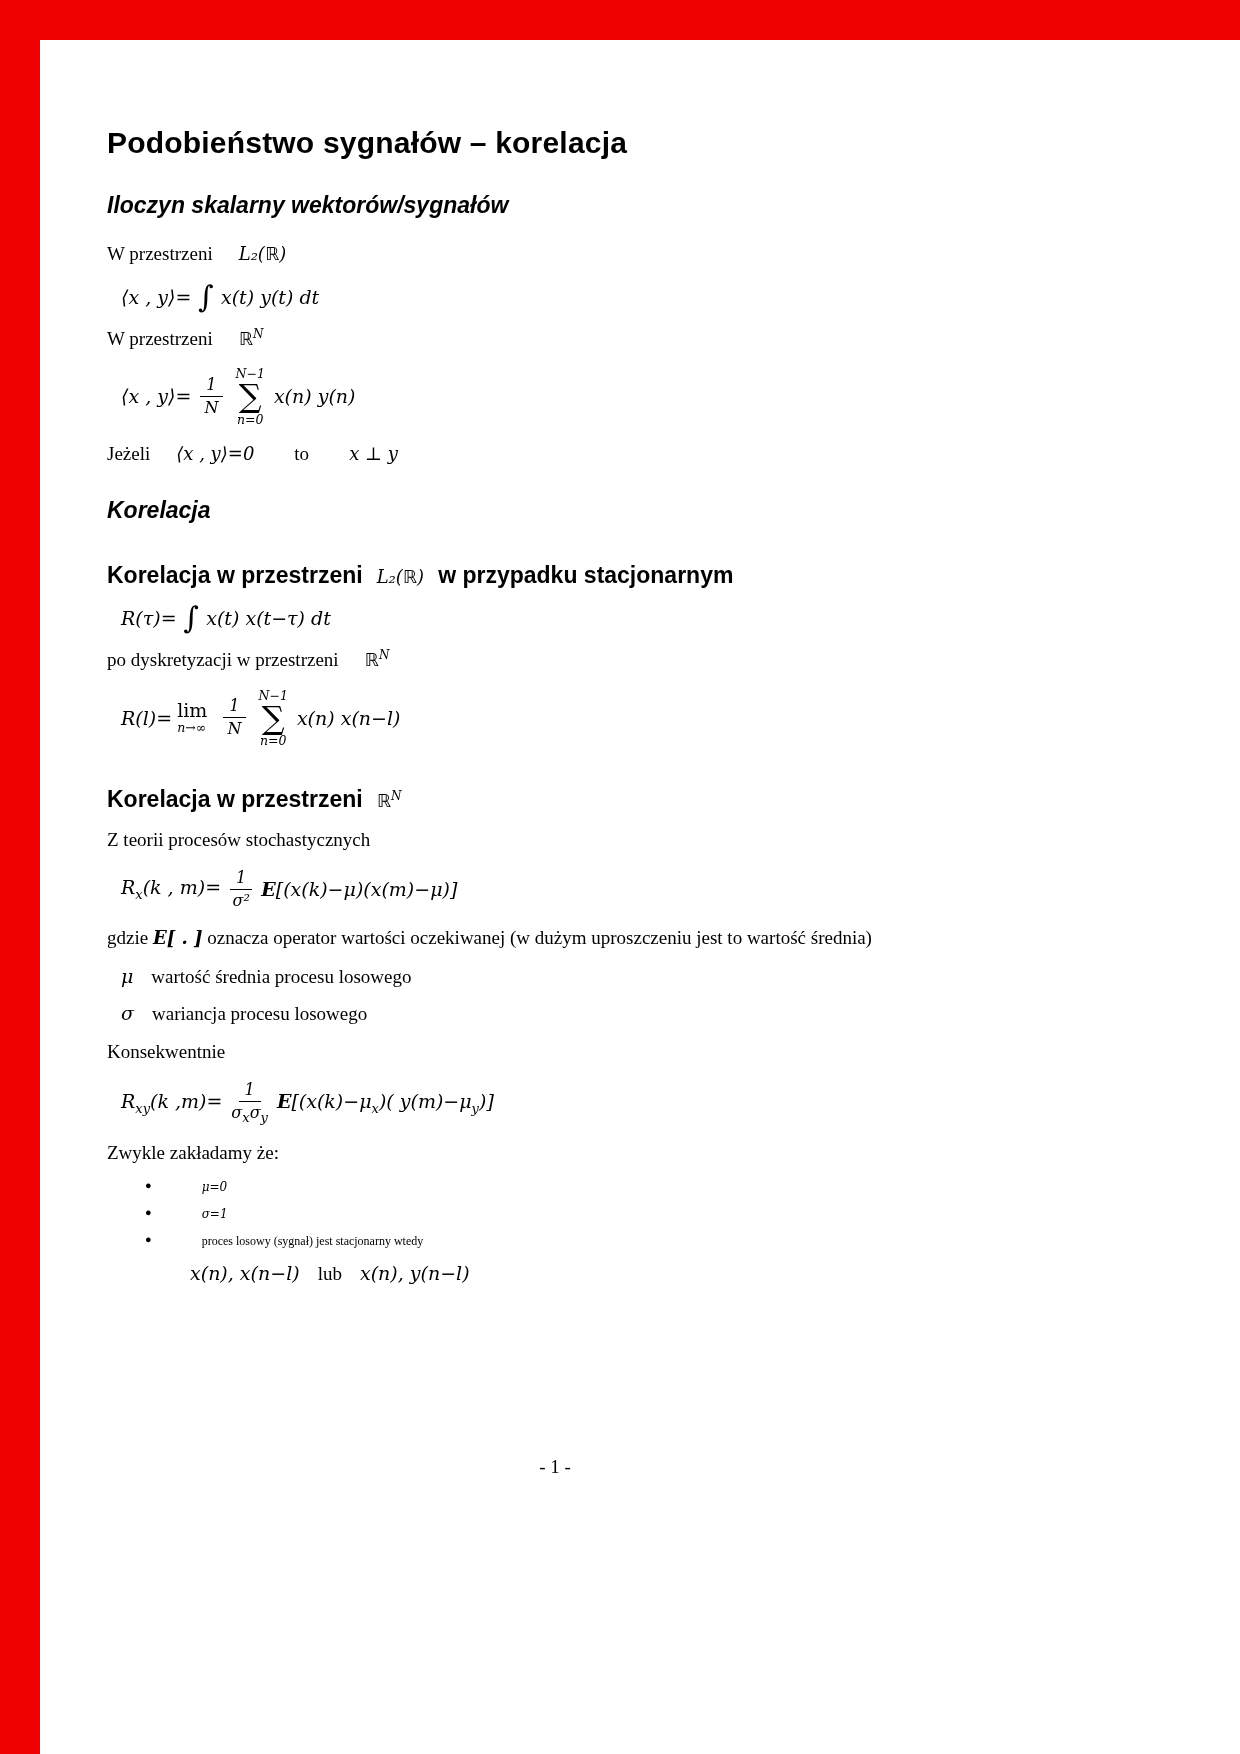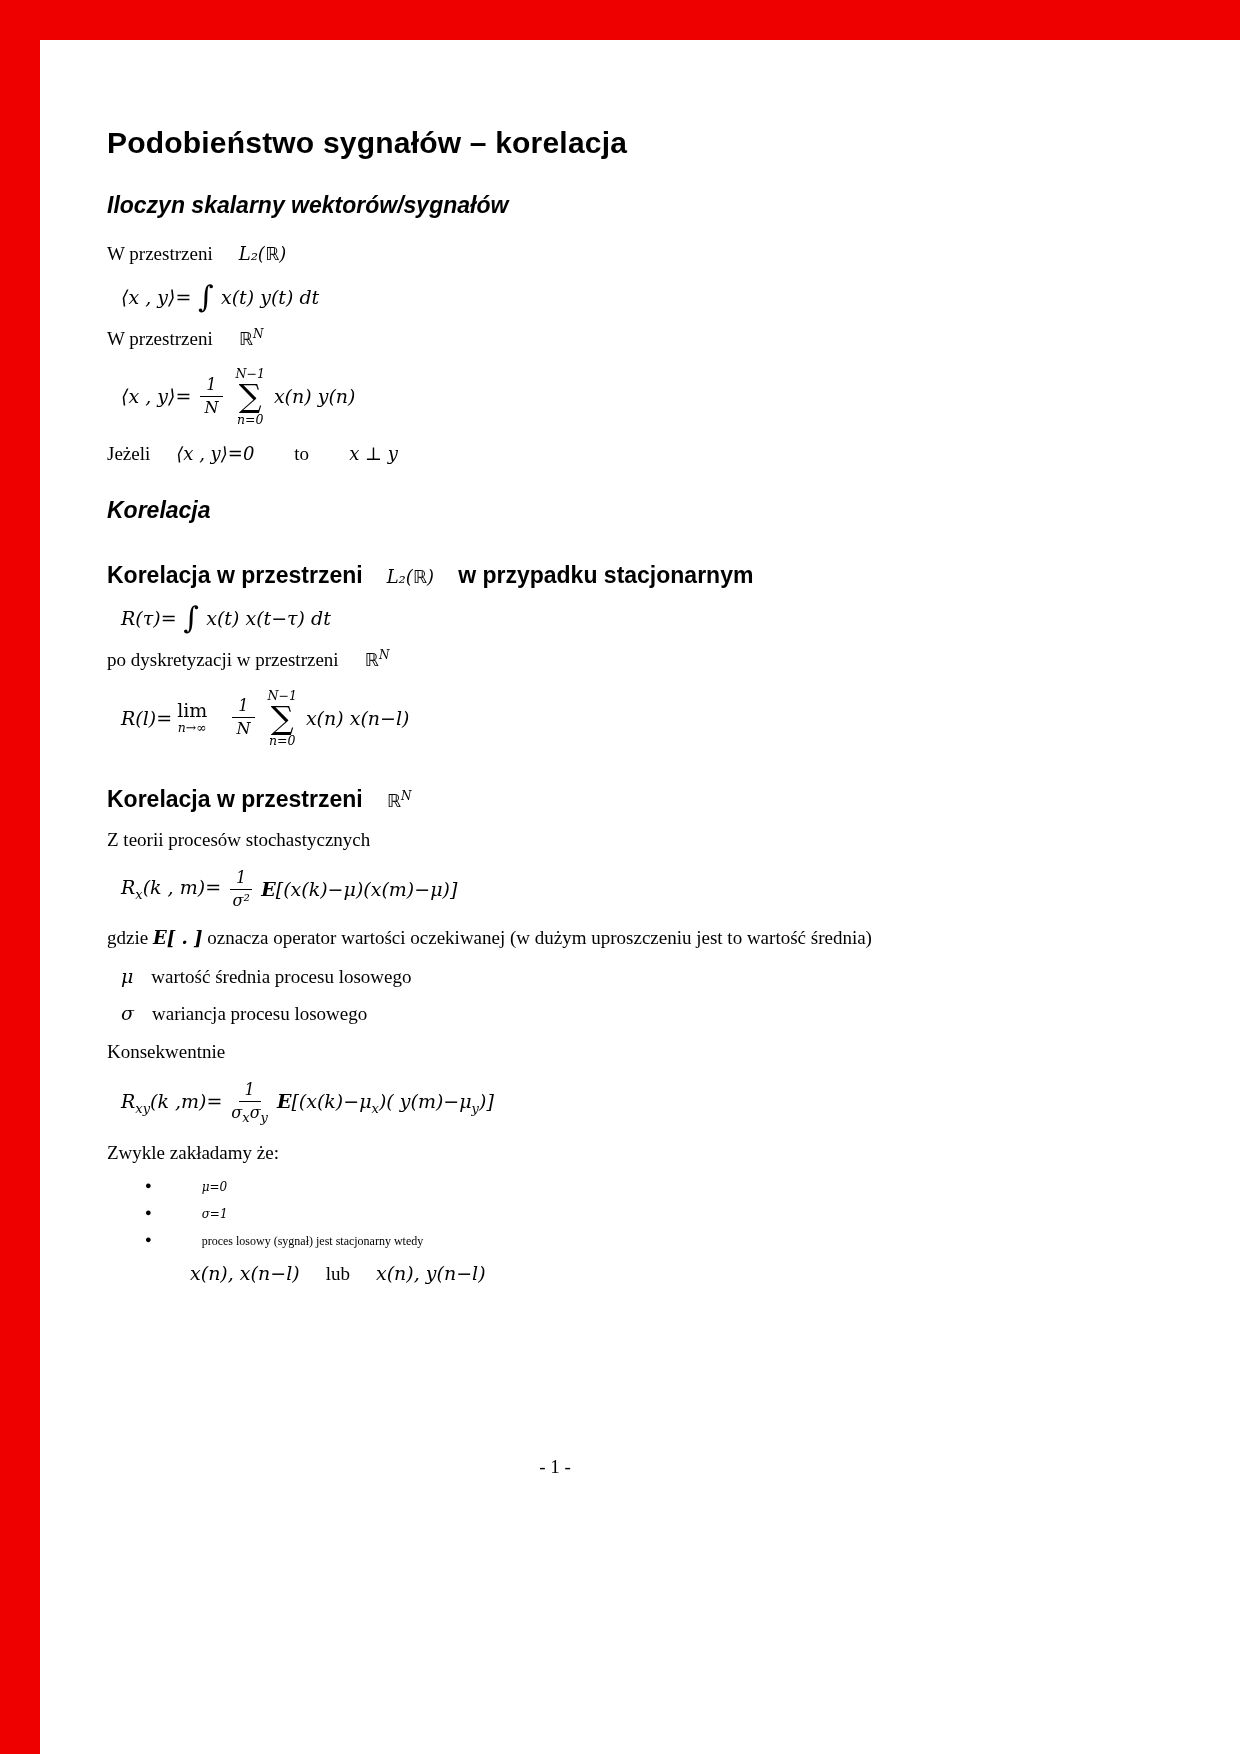--- a/index.html
+++ b/index.html
@@ -21,21 +21,21 @@
   }
   h2 {
     font-family:"Liberation Sans", sans-serif;
     font-size:23px; font-weight:bold; font-style:italic;
     margin:30px 0 22px 0;
   }
   h3 {
     font-family:"Liberation Sans", sans-serif;
     font-size:23px; font-weight:bold;
     margin:38px 0 14px 0;
-    display:flex; align-items:baseline; gap:24px;
+    display:flex; align-items:baseline; gap:14px;
   }
   .h-math {
     font-family:"DejaVu Serif","DejaVu Sans",serif;
     font-weight:normal; font-style:italic; font-size:18px;
   }
   .h-math .msup, .inline-math .msup { font-size:12px; vertical-align:super; font-style:italic; }
 
   p.text { font-size:19px; line-height:1.4; margin:8px 0; max-width:860px; }
   .mixed { display:flex; align-items:baseline; gap:26px; }
 
@@ -51,33 +51,33 @@
     font-style:italic; font-size:19px;
     margin:14px 0 14px 14px;
   }
   .int { font-size:30px; font-style:normal; line-height:1; margin:0 2px; }
   .frac { display:inline-flex; flex-direction:column; align-items:center; font-size:16px; margin:0 4px; line-height:1.25; }
   .frac .num { padding:0 6px 1px 6px; border-bottom:1.5px solid #000; }
   .frac .den { padding-top:1px; }
   .sum { display:inline-flex; flex-direction:column; align-items:center; margin:0 4px; line-height:1; }
   .sum-top,.sum-bot { font-size:12.5px; line-height:1.2; }
   .sum-sym { font-size:32px; font-style:normal; line-height:0.95; }
-  .lim { display:inline-flex; flex-direction:column; align-items:center; line-height:1; margin-right:16px; }
+  .lim { display:inline-flex; flex-direction:column; line-height:1; margin-right:7px; }
   .lim-top { font-style:normal; font-size:19px; line-height:1; }
   .lim-bot { font-size:12.5px; line-height:1.2; }
   .msub { font-size:13px; vertical-align:sub; font-style:italic; }
   .bfE { font-weight:bold; }
 
   .term-row { display:flex; align-items:baseline; gap:18px; font-size:19px; margin:14px 0 14px 14px; }
 
   .bullets { margin:12px 0 0 38px; }
   .bullet-item { display:flex; align-items:baseline; gap:50px; margin:13px 0; font-size:12px; }
   .dot { font-size:11px; position:relative; top:-2px; }
   .dot::before { content:"●"; }
-  .bullet-sub { margin:10px 0 0 45px; display:flex; align-items:baseline; gap:26px; font-size:19px; }
+  .bullet-sub { margin:10px 0 0 45px; display:flex; align-items:baseline; gap:18px; font-size:19px; }
 
   .footer {
     position:absolute; top:1456px; left:0; right:130px;
     text-align:center; font-size:19px;
   }
 </style>
 </head>
 <body>
 
 <div class="page">

